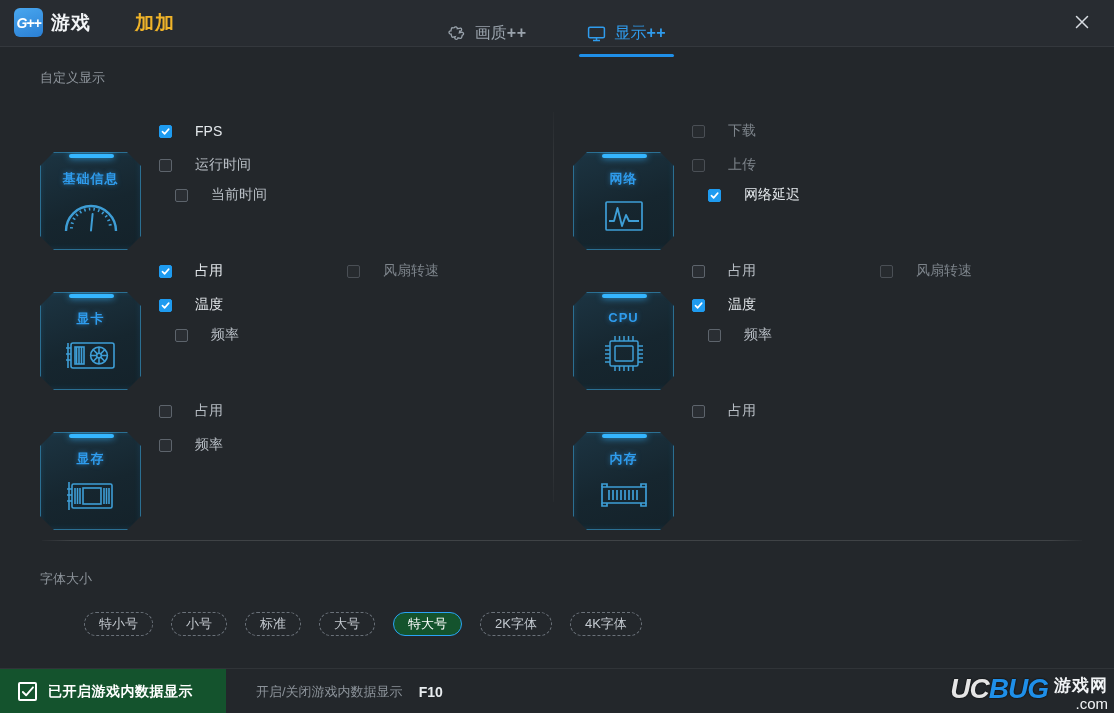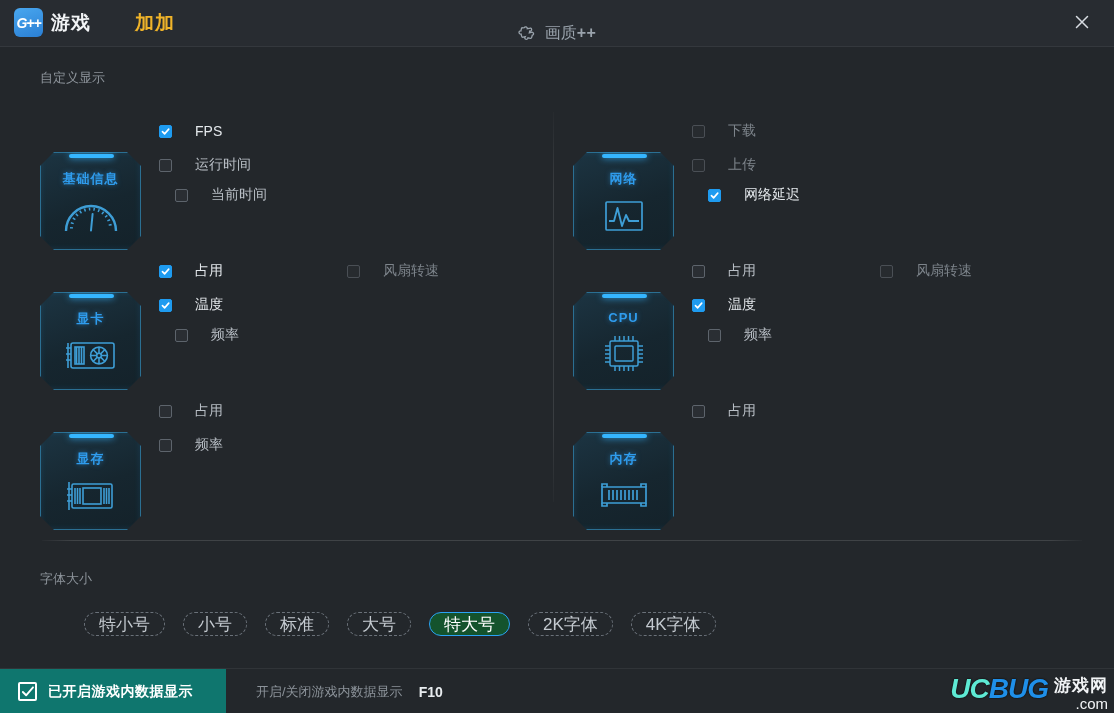--- a/index.html
+++ b/index.html
@@ -159,39 +159,39 @@
     background: linear-gradient(to right, rgba(255,255,255,0.02), rgba(255,255,255,0.13) 3%, rgba(255,255,255,0.13) 97%, rgba(255,255,255,0.02));
   }
   .sizes {
     position: absolute; left: 84px; top: 612px;
     display: flex; align-items: center; gap: 18px;
   }
   .chip {
     height: 24px; padding: 0 14px;
     border-radius: 13px;
     border: 1px dashed #6a7179;
-    color: #c4cad0; font-size: 17px;
+    color: #c4cad0; font-size: 13px;
     display: flex; align-items: center; justify-content: center;
     cursor: pointer; white-space: nowrap;
   }
   .chip.sel {
     background: #14532d; border: 1px solid #2aa3f5; color: #ffffff;
   }
 
   
   .bottombar {
     position: absolute; left: 0; bottom: 0;
     width: 1114px; height: 45px;
     background: #23272b;
     border-top: 1px solid #303438;
   }
   .toggle-on {
     position: absolute; left: 0; top: 0;
     width: 226px; height: 45px;
-    background: #0f766e;
+    background: #14532d;
     display: flex; align-items: center; gap: 11px;
     padding-left: 18px; cursor: pointer;
   }
   .toggle-on .tbox {
     width: 19px; height: 19px; flex: 0 0 19px;
     border: 2px solid #ffffff; border-radius: 2px;
     display: flex; align-items: center; justify-content: center;
   }
   .toggle-on .tlabel2 {
     color: #ffffff; font-size: 14px; font-weight: bold; letter-spacing: 0.5px;
@@ -205,21 +205,21 @@
 
   .watermark {
     position: absolute; right: 6px; bottom: 2px;
     display: flex; align-items: flex-start; gap: 6px;
     pointer-events: none;
   }
   .wm-uc {
     font-size: 28px; font-weight: bold; font-style: italic;
     letter-spacing: -1px; line-height: 30px;
   }
-  .wm-uc .o { color: #5eead4; text-shadow: 0 0 2px #000; font-style: italic; }
+  .wm-uc .o { color: #e5e5e5; text-shadow: 0 0 2px #000; font-style: italic; }
   .wm-uc .b { color: #1f8fe8; text-shadow: 0 0 2px #000; }
   .wm-cn { line-height: 1; margin-top: 3px; }
   .wm-cn .cn  { color: #f2f4f6; font-size: 17px; font-weight: bold; letter-spacing: 1px; }
   .wm-cn .dot { color: #f2f4f6; font-size: 15px; font-weight: normal; display:block; text-align: right; margin-top: 2px;}
 </style>
 </head>
 <body>
 
 <div id="app">
 
@@ -237,20 +237,30 @@
       <div class="tab">
         <span>
           <svg width="18" height="18" viewBox="0 0 18 18" fill="none" stroke="#9aa3ac" stroke-width="1.3">
             <path d="M6.2 2.6a1.7 1.7 0 0 1 3.1 1.1l1.9-.3a1.5 1.5 0 1 1 .5 2.6l-.4 1.9 1.9-.4a1.5 1.5 0 1 1 1.1 2.7l-.6 2.2a1.2 1.2 0 0 1-1.4.9l-2.3-.5a1.6 1.6 0 1 1-2.9-1l-2 .4a1.3 1.3 0 0 1-1.5-1l-.5-2.2a1.6 1.6 0 1 1-.2-3.1l.5-2.2a1.2 1.2 0 0 1 1.4-.9z"></path>
           </svg>
         </span>
         <span class="tlabel"><span>画质</span><span class="pp">++</span></span>
 
       </div>
 
+      <div class="tab active">
+        <span>
+          <svg width="19" height="18" viewBox="0 0 19 18" fill="none" stroke="#2f9ced" stroke-width="1.5">
+            <rect x="1.6" y="2.2" width="15.8" height="10.6" rx="1.4"></rect>
+            <path d="M9.5 12.8v2.6M6 15.6h7"></path>
+          </svg>
+        </span>
+        <span class="tlabel"><span>显示</span><span class="pp">++</span></span>
+        <span class="underline"></span>
+      </div>
 
     </div>
 
     <div class="close-btn">
       <span>
         <svg width="18" height="18" viewBox="0 0 18 18" stroke="#d8dde2" stroke-width="1.5" stroke-linecap="round">
           <path d="M3.5 3.5 L14.5 14.5 M14.5 3.5 L3.5 14.5"></path>
         </svg>
       </span>
     </div>

